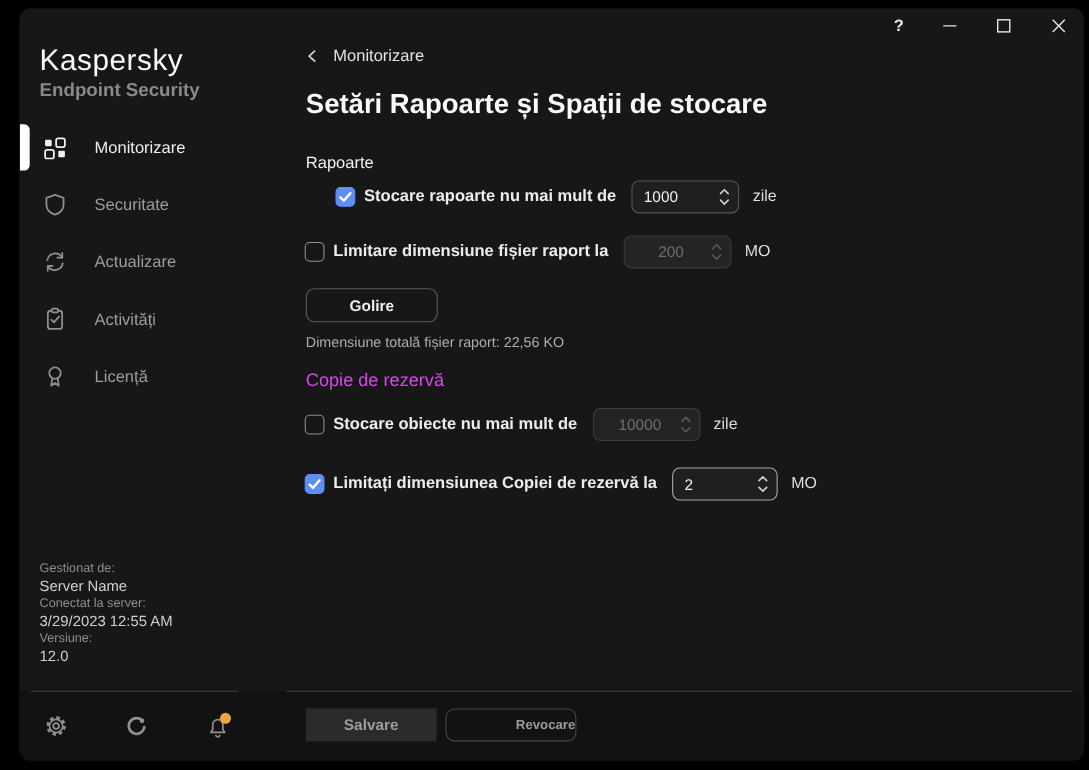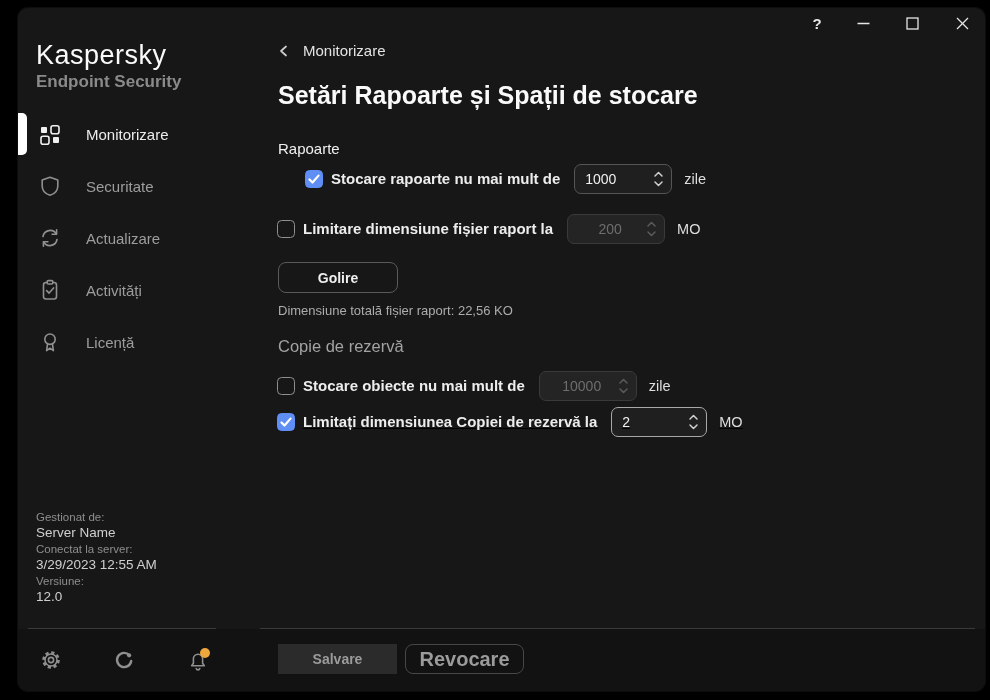--- a/index.html
+++ b/index.html
@@ -35,25 +35,25 @@
   
   .breadcrumb { position:absolute; left:259px; top:34px; display:flex; align-items:center;
                 gap:12px; color:#e3e3e3; cursor:default; }
   .breadcrumb-chevron { color:#cccccc; display:flex; }
   .breadcrumb-label { font-size:15px; }
   .page-title { position:absolute; left:260px; top:73px; font-size:25px; font-weight:700;
                 color:#fafafa; }
   .section-heading-1 { position:absolute; left:260px; top:132px; font-size:15px;
                        font-weight:400; color:#f0f0f0; }
   .section-heading-2 { position:absolute; left:260px; top:329px; font-size:16.5px;
-                       font-weight:400; color:#a3a3a3; }
+                       font-weight:400; color:#d946ef; }
   .note { position:absolute; left:260px; top:295px; font-size:13px; color:#adadad; }
 
   .row { position:absolute; left:259px; height:31px; display:flex; align-items:center; }
-  #row-r1 { top:155px;padding-left:28px; } #row-r2 { top:205px; } #row-b1 { top:362px; } #row-b2 { top:398px;text-decoration:underline; }
+  #row-r1 { top:155px;padding-left:28px; } #row-r2 { top:205px; } #row-b1 { top:362px; } #row-b2 { top:416px; }
 
   .checkbox { width:18px; height:18px; border:1.5px solid #8f8f8f; border-radius:4.5px;
               display:flex; align-items:center; justify-content:center; flex:0 0 18px;
               background:transparent; cursor:default; }
   .checkbox svg { display:none; }
   .checkbox.checked { background:#5f8ef5; border-color:#5f8ef5; }
   .checkbox.checked svg { display:block; }
 
   .cb-label { margin-left:8px; margin-right:14px; font-size:15px; font-weight:700; color:#ededed; }
   .unit { margin-left:12px; font-size:14.5px; color:#dedede; }
@@ -84,22 +84,22 @@
   .fi-gear { left:22px; top:641px; } .fi-support { left:95px; top:642px; }
   .fi-bell { left:169px; top:643px; }
   .badge-dot { position:absolute; left:182px; top:640px; width:10px; height:10px;
                border-radius:50%; background:#eda73b; }
   .btn-save { position:absolute; left:260px; top:636px; width:119px; height:30px;
               background:#2b2b2b; border:none; border-radius:0; color:#9b9b9b;
               font-size:14px; font-weight:700; font-family:"Liberation Sans", sans-serif;
               cursor:default; }
   .btn-cancel { position:absolute; left:387px; top:636px; width:119px; height:30px;
                 background:transparent; border:1px solid #474747; border-radius:8px;
-                color:#9b9b9b; font-size:20px; font-weight:700;
-                font-family:"Liberation Sans", sans-serif; cursor:default; }
+                color:#9b9b9b; font-size:12px; font-weight:700;
+                font-family:"Liberation Sans", sans-serif; cursor:default;text-align:right; }
 </style>
 </head>
 <body>
 
 <div class="window">
 
   <div class="tb-btn tb-help">?</div>
   <div class="tb-btn tb-min">
     <svg width="13" height="13" viewBox="0 0 13 13">
         <line x1="0.5" y1="6.5" x2="12.5" y2="6.5" stroke="currentColor" stroke-width="1.3"></line>

